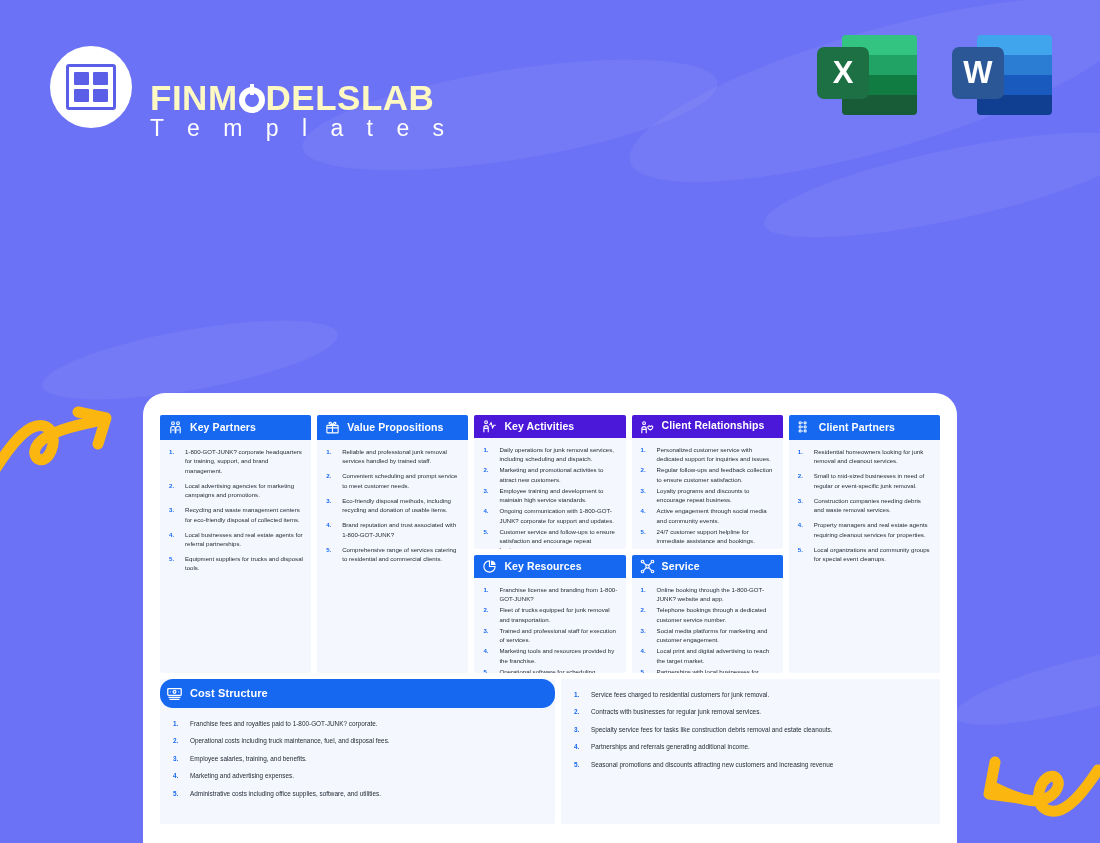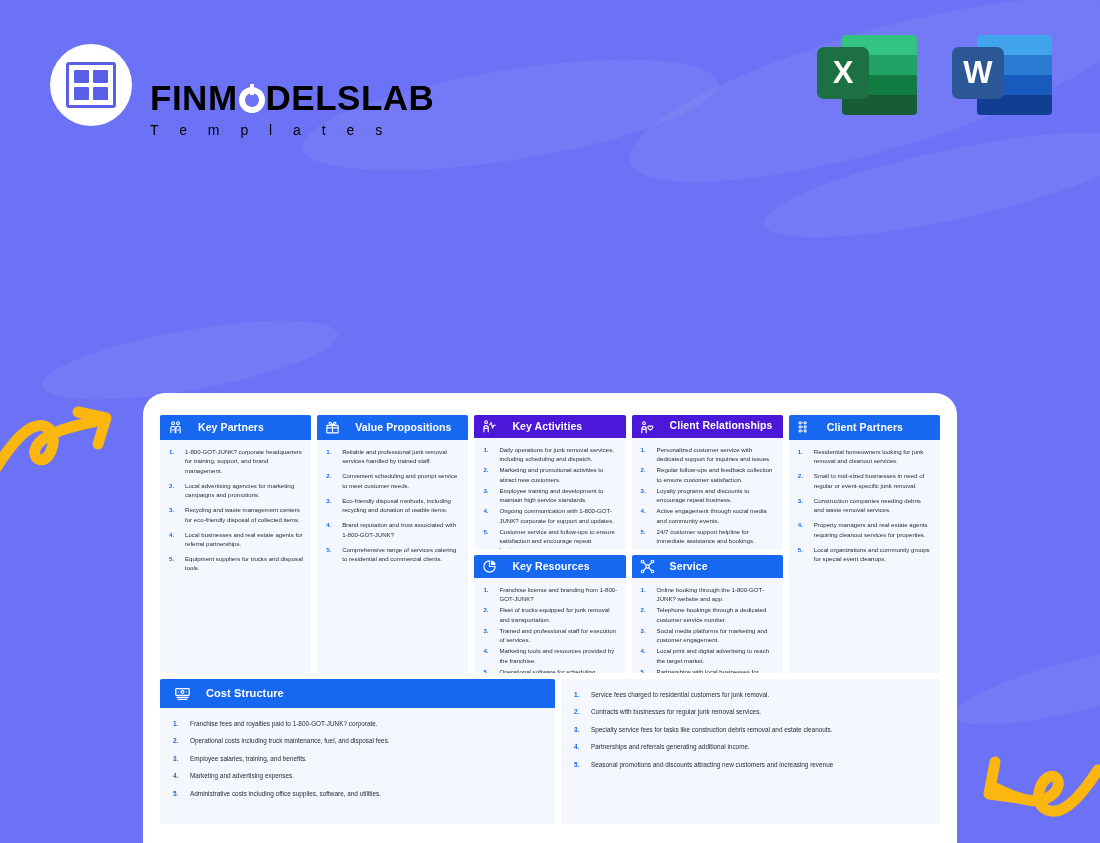--- a/index.html
+++ b/index.html
@@ -24,27 +24,27 @@
 
   .logo-wrap { position: absolute; left: 50px; top: 32px; display: flex; align-items: center; gap: 18px; }
   .logo-circle {
     width: 82px; height: 82px; border-radius: 50%; background: #fff;
     display: flex; align-items: center; justify-content: center;
   }
   .logo-grid { display: grid; grid-template-columns: 15px 15px; grid-template-rows: 13px 13px; gap: 4px;
                padding: 5px; border: 3px solid #5B5FE8; border-radius: 3px; }
   .logo-grid i { background: #5B5FE8; border-radius: 1px; display: block; }
   .logo-text { display: flex; flex-direction: column; }
-  .logo-name { color: #000000; font-size: 35px; font-weight: bold; letter-spacing: .5px; line-height: 1; margin-top: 48px; }
+  .logo-name { color: #fef9c3; font-size: 35px; font-weight: bold; letter-spacing: .5px; line-height: 1; margin-top: 48px; }
   .logo-name .o-ring {
     display: inline-block; width: 26px; height: 26px; border: 6px solid #fff; border-radius: 50%;
     position: relative; vertical-align: -3px; margin: 0 1px;
   }
   .logo-name .o-ring::after { content: ""; position: absolute; left: 5px; top: -9px; width: 4px; height: 11px; background: #fff; }
-  .logo-sub { color: #000000; font-size: 14px; letter-spacing: 8.5px; margin-top: 7px; }
+  .logo-sub { color: #ffffff; font-size: 23px; letter-spacing: 8.5px; }
 
   .app-icons { position: absolute; right: 48px; top: 27px; display: flex; gap: 35px; }
   .app-icon { width: 100px; height: 90px; position: relative; }
   .ai-pages { position: absolute; right: 0; top: 8px; width: 75px; height: 80px; border-radius: 4px; overflow: hidden; display: flex; flex-direction: column; }
   .ai-pages span { flex: 1; display: block; }
   .ai-tile { position: absolute; left: 0; top: 20px; width: 52px; height: 52px; border-radius: 7px;
              display: flex; align-items: center; justify-content: center; color: #fff; font-size: 31px; font-weight: bold; }
 
   
   .title-block { position: absolute; top: 196px; left: 0; width: 1100px; text-align: center; color: #fff; }
@@ -64,21 +64,21 @@
 
   .row-top { display: flex; gap: 6px; height: 258px; }
   .col { display: flex; flex-direction: column; gap: 6px; }
   .col-w { width: 152px; }
   .col-mid { width: 152px; }
 
   .box { background: #F4F7FE; border-radius: 2px; overflow: hidden; display: flex; flex-direction: column; }
   .box.grow { flex: 1; }
 
   .box-head {
-    display: flex; align-items: center; gap: 15px; padding: 5px 8px; min-height: 23px;
+    display: flex; align-items: center; gap: 7px; padding: 5px 8px; min-height: 23px;
   }
   .box-head.blue   { background: #1668F0; }
   .box-head.purple { background: #4B17D8; }
   .box-head .hd-title { color: #fff; font-size: 10.5px; font-weight: bold; letter-spacing: .1px; line-height: 1.12; }
   .box-head .hd-icon { width: 15px; height: 15px; flex: 0 0 15px; display: flex; align-items: center; justify-content: center; }
   .box-head .hd-icon svg { display: block; }
 
   .box-body { padding: 7px 8px 8px 6px; }
   .box-body ol { list-style: none; counter-reset: li; }
   .box-body li {
@@ -88,21 +88,21 @@
   .box-body li::before {
     content: counter(li) "."; position: absolute; left: 3px; top: 0;
     color: #1668F0; font-weight: bold; font-size: 6.1px;
   }
   .box-body.spaced li { margin-bottom: 5.5px; }
 
   
   .row-bottom { display: flex; gap: 6px; margin-top: 6px; height: 145px; }
   .box-wide-a { width: 395px; }
   .box-wide-b { flex: 1; }
-  .box-wide .box-head { padding: 6px 14px; min-height: 25px; }
+  .box-wide .box-head { padding: 6px 6px; min-height: 25px; border-radius: 13px; }
   .box-wide .box-head .hd-title { font-size: 11px; }
   .box-wide .box-head .hd-icon { width: 17px; height: 17px; flex: 0 0 17px; }
   .box-wide .box-body { padding: 11px 10px 8px 8px; }
   .box-wide .box-body li { font-size: 6.4px; margin-bottom: 7.5px; padding-left: 22px; }
   .box-wide .box-body li::before { left: 5px; font-size: 6.4px; }
 </style>
 </head>
 <body>
 
 <div class="bg-brush brush-1"></div>

